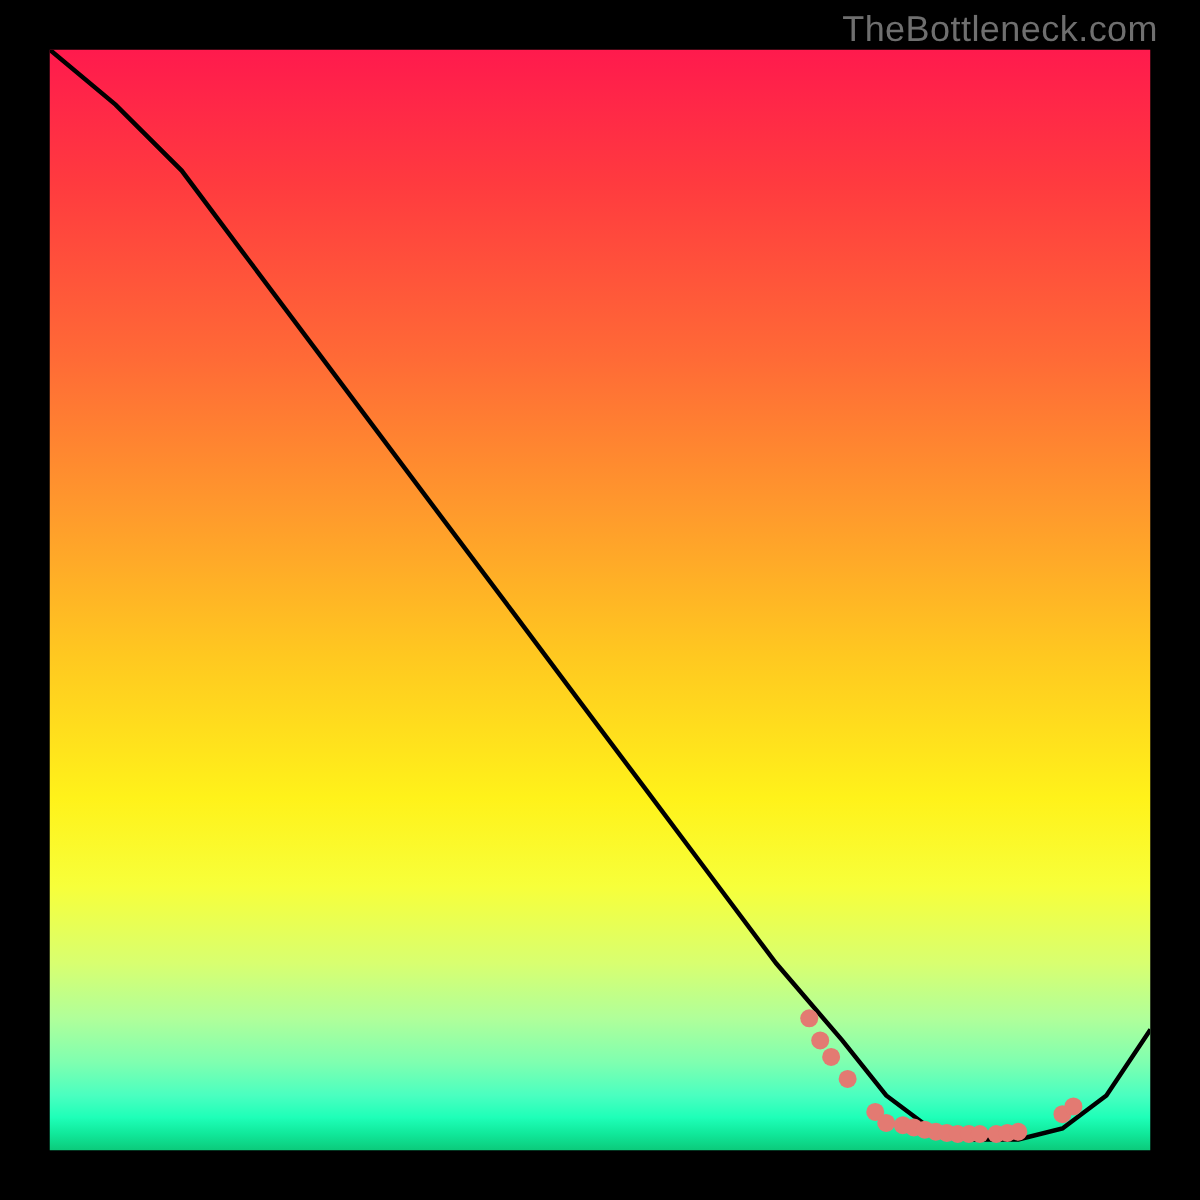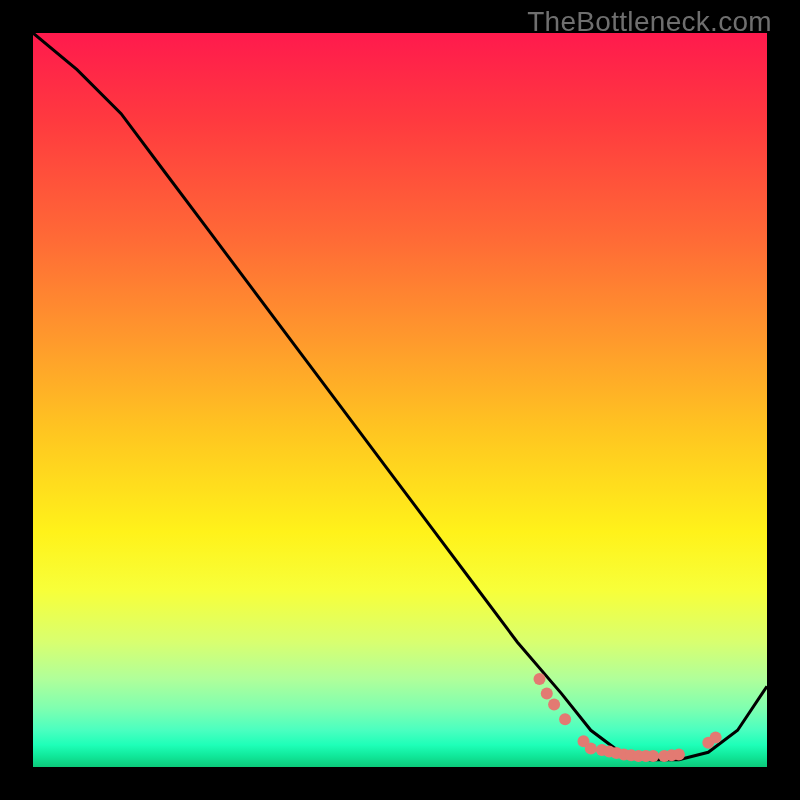--- a/index.html
+++ b/index.html
@@ -49,21 +49,21 @@
     position: absolute;
     left: 0; top: 0;
     width: 734px;
     height: 734px;
   }
   .watermark {
     position: absolute;
     top: 6px;
     right: 28px;
     color: #6f6f6f;
-    font-size: 28px;
+    font-size: 24px;
     font-weight: 400;
     letter-spacing: 0.3px;
   }
 </style>
 </head>
 <body>
 
 <div class="stage">
   <div class="plot-area">
     <div class="gradient-bg"></div>

